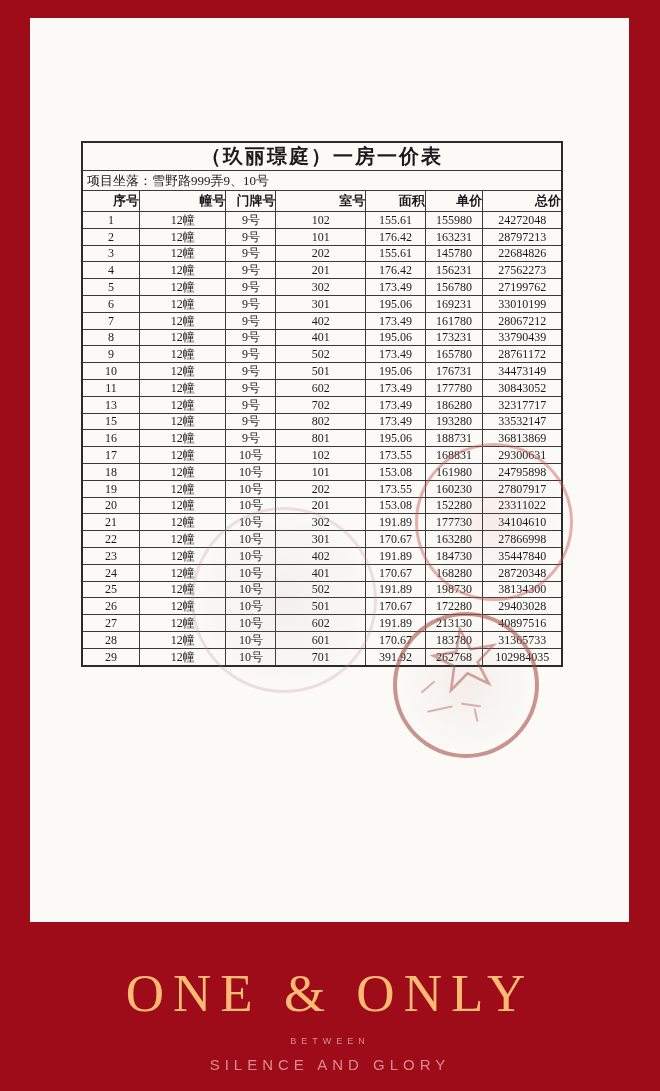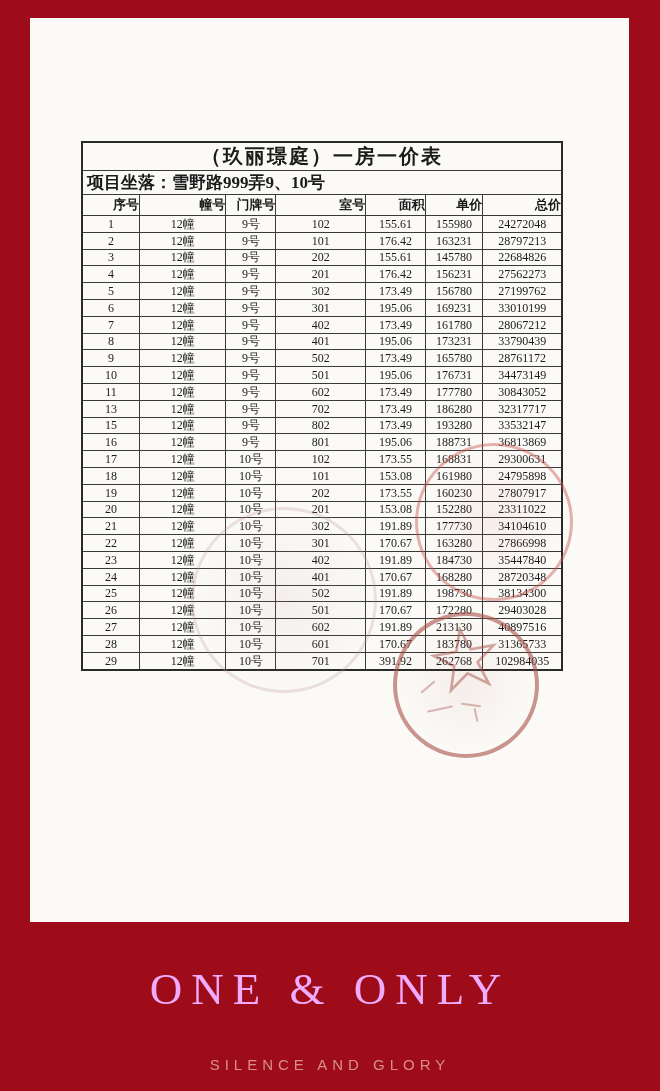--- a/index.html
+++ b/index.html
@@ -13,21 +13,21 @@
     background:#fbfaf7;
   }
   
   .price-table {
     position:absolute; left:51px; top:123px; width:482px;
     border-collapse:collapse; table-layout:fixed; color:#1b1b1b;
     border:2px solid #2a2a2a;
   }
   .price-table th, .price-table td { border:1px solid #3a3a3a; overflow:hidden; white-space:nowrap; }
   .title-cell { font-size:20px; font-weight:bold; height:26px; text-align:center; letter-spacing:2px; padding:0;margin-left:13px; }
-  .loc-cell   { font-size:17px; font-weight:bold; height:19px; text-align:left; padding:0 0 0 4px; }
+  .loc-cell   { font-size:13px; font-weight:normal; height:19px; text-align:left; padding:0 0 0 4px; }
   .head-row th { font-size:13px; font-weight:bold; height:20px; text-align:right; padding:0; }
   .price-table tbody td { font-size:12px; height:15.8px; line-height:1; text-align:center; padding:0; }
   
   .summary { position:absolute; left:55px; top:664px; font-size:13px; font-weight:bold; color:#252525; }
   .sum-row  { display:flex; width:140px; line-height:19.5px; }
   .sum-label { min-width:48px; text-align:left; }
   .sum-value { flex:1; text-align:right; font-weight:normal; }
   
   .stamp { position:absolute; border-radius:50%; pointer-events:none; }
   .stamp-faint {
@@ -47,21 +47,21 @@
   }
   .stamp-main svg { position:absolute; left:33px; top:10px; width:70px; height:66px; transform:rotate(-10deg); opacity:0.55; }
   .scribble { position:absolute; background:rgba(168,80,70,0.40); height:2px; border-radius:1px; }
   .scr1 { width:26px; left:30px; top:92px; transform:rotate(-12deg); }
   .scr2 { width:20px; left:64px; top:88px; transform:rotate(8deg); }
   .scr3 { width:14px; left:72px; top:98px; transform:rotate(78deg); }
   .scr4 { width:18px; left:22px; top:70px; transform:rotate(-40deg); }
   
   .brand-name {
     position:absolute; left:0; right:0; top:963px; text-align:center;
-    font-size:45px; letter-spacing:9px; color:#f0abfc; font-weight:normal;
+    font-size:53px; letter-spacing:9px; color:#fdba74; font-weight:normal;
     font-family:"Liberation Serif","DejaVu Serif",serif;
   }
   .brand-tag1, .brand-tag2 {
     position:absolute; left:0; right:0; text-align:center;
     font-family:"Liberation Sans","DejaVu Sans",sans-serif;
     color:rgba(240,190,190,0.72);
   }
   .brand-tag1 { top:1036px; font-size:9px; letter-spacing:5px; }
   .brand-tag2 { top:1020px; font-size:15px; letter-spacing:5px;margin-top:36px; }
 </style>
@@ -355,15 +355,16 @@
       </svg>
       <span class="scribble scr1"></span>
       <span class="scribble scr2"></span>
       <span class="scribble scr3"></span>
       <span class="scribble scr4"></span>
     </div>
 
   </div>
 
   <div class="brand-name">ONE &amp; ONLY</div>
+  <div class="brand-tag1">BETWEEN</div>
   <div class="brand-tag2">SILENCE AND GLORY</div>
 
 </div>
 
 </body></html>

